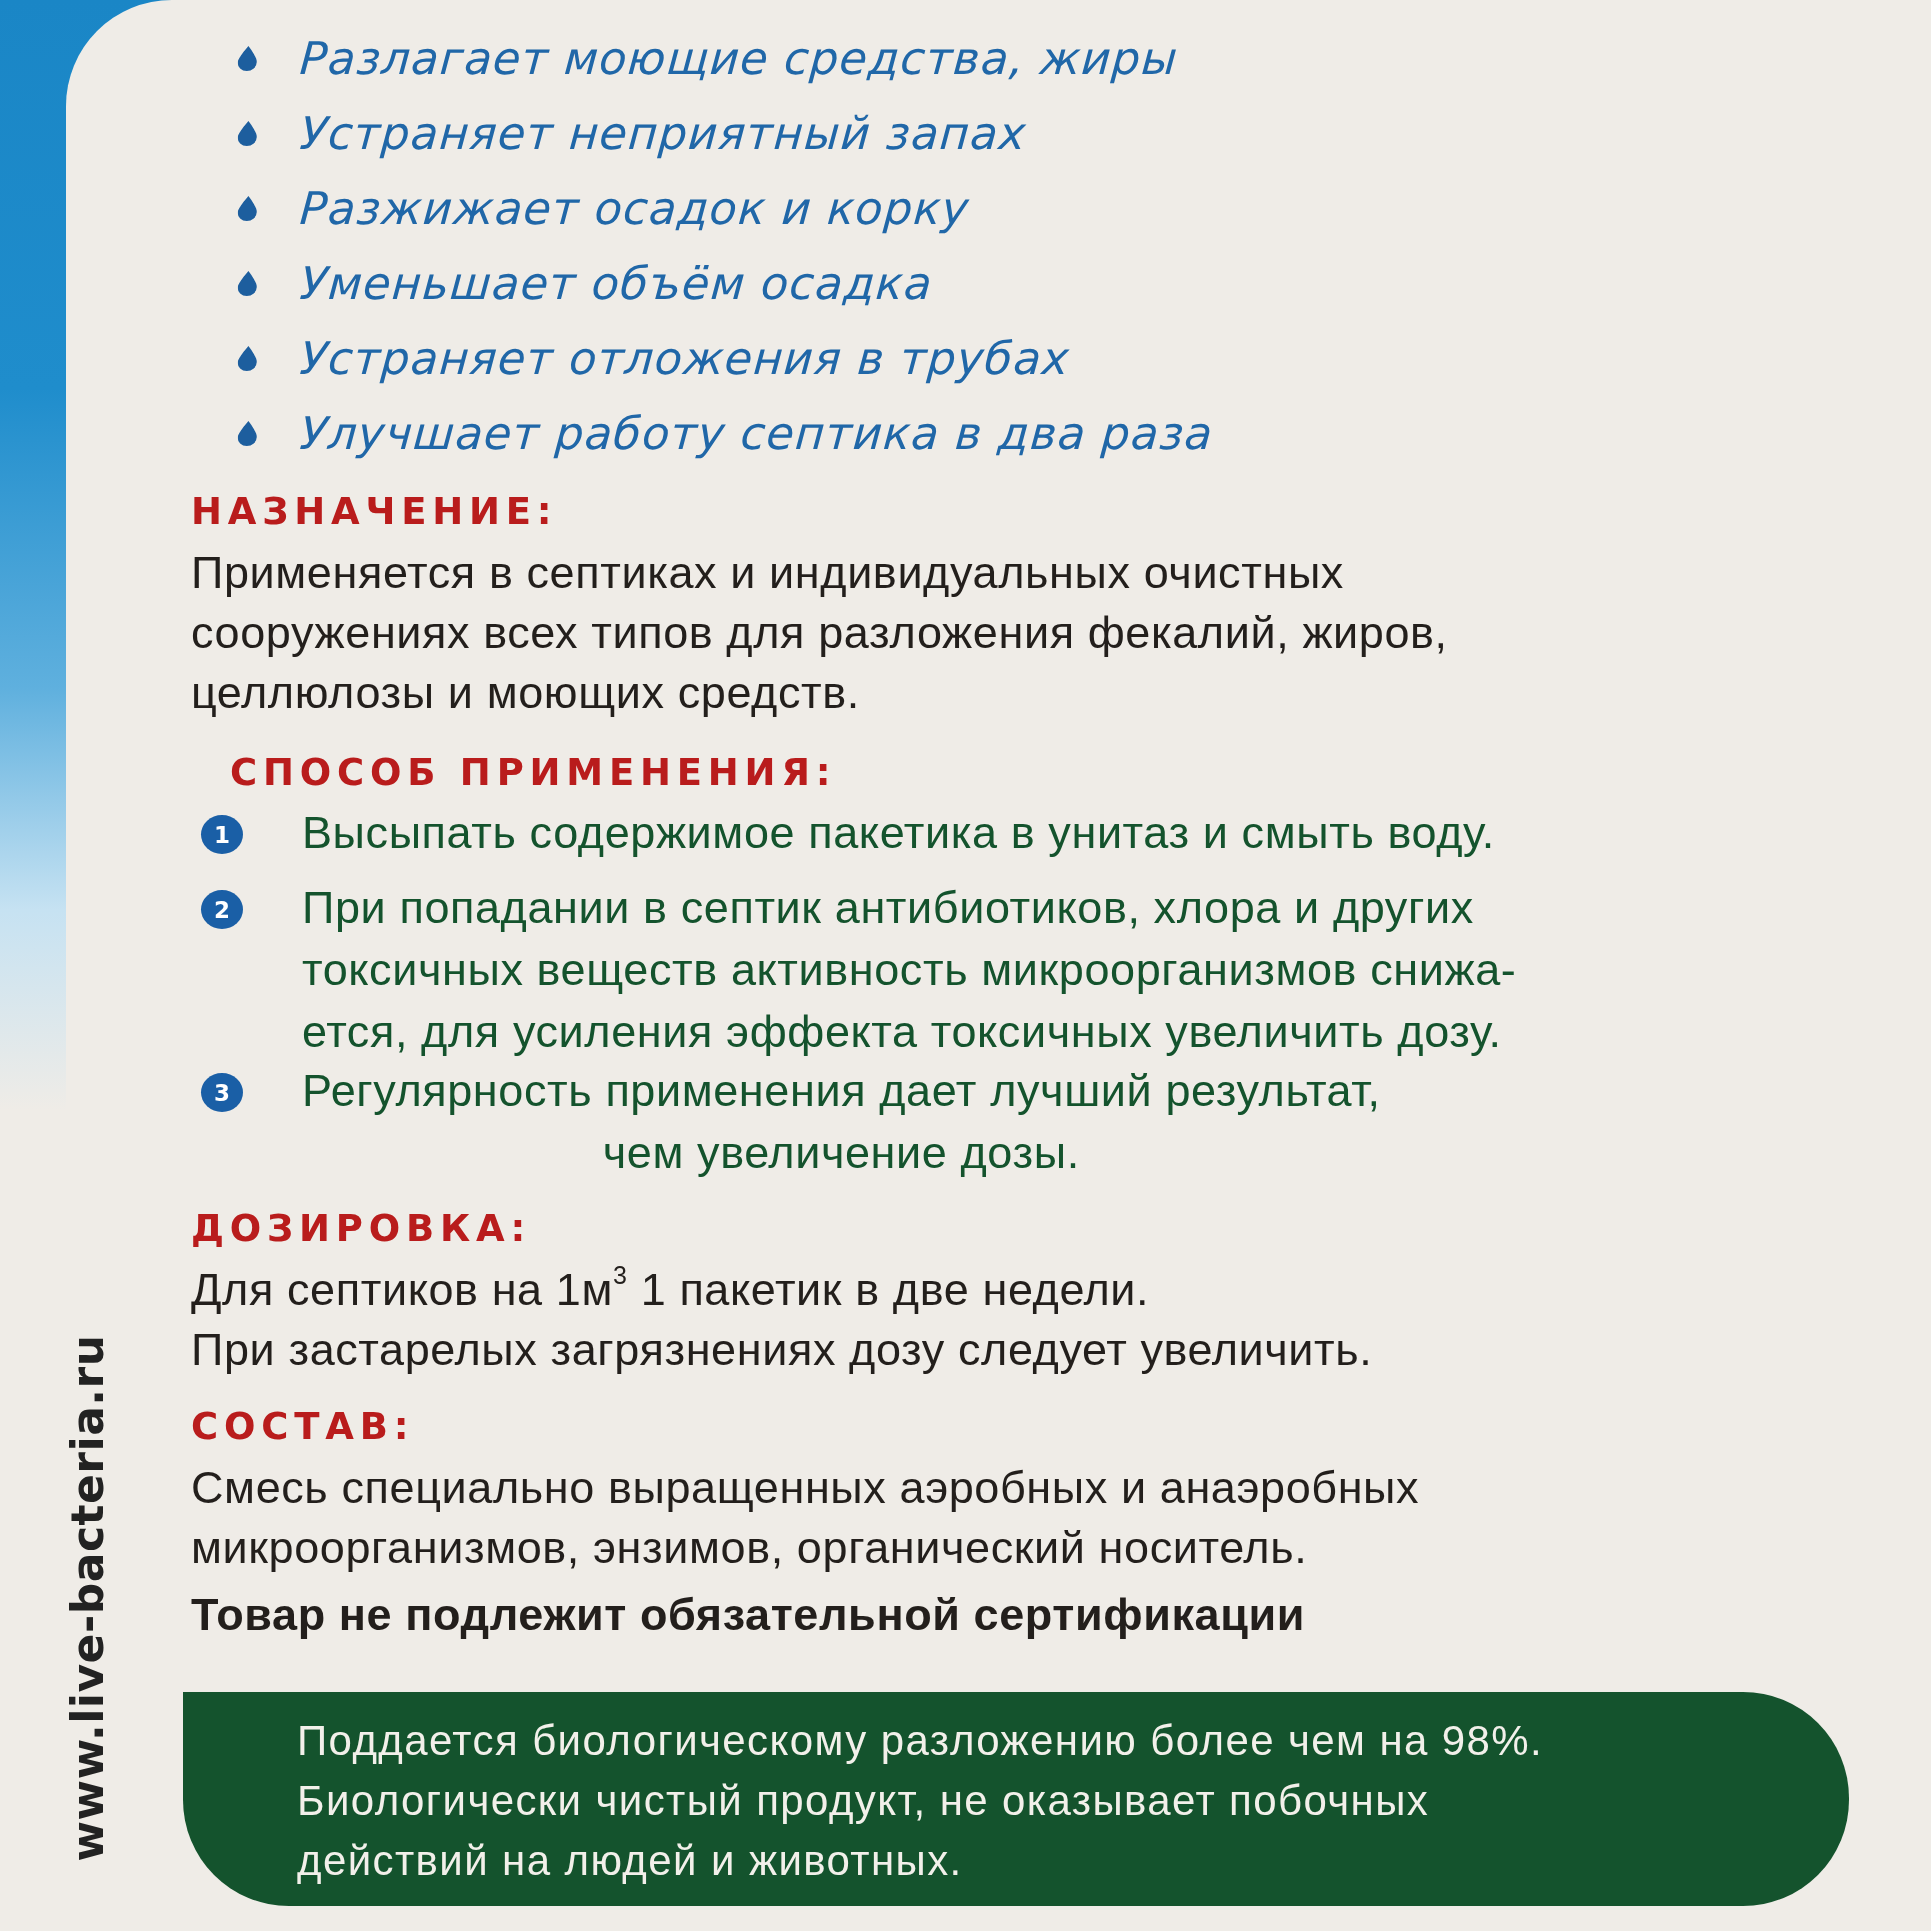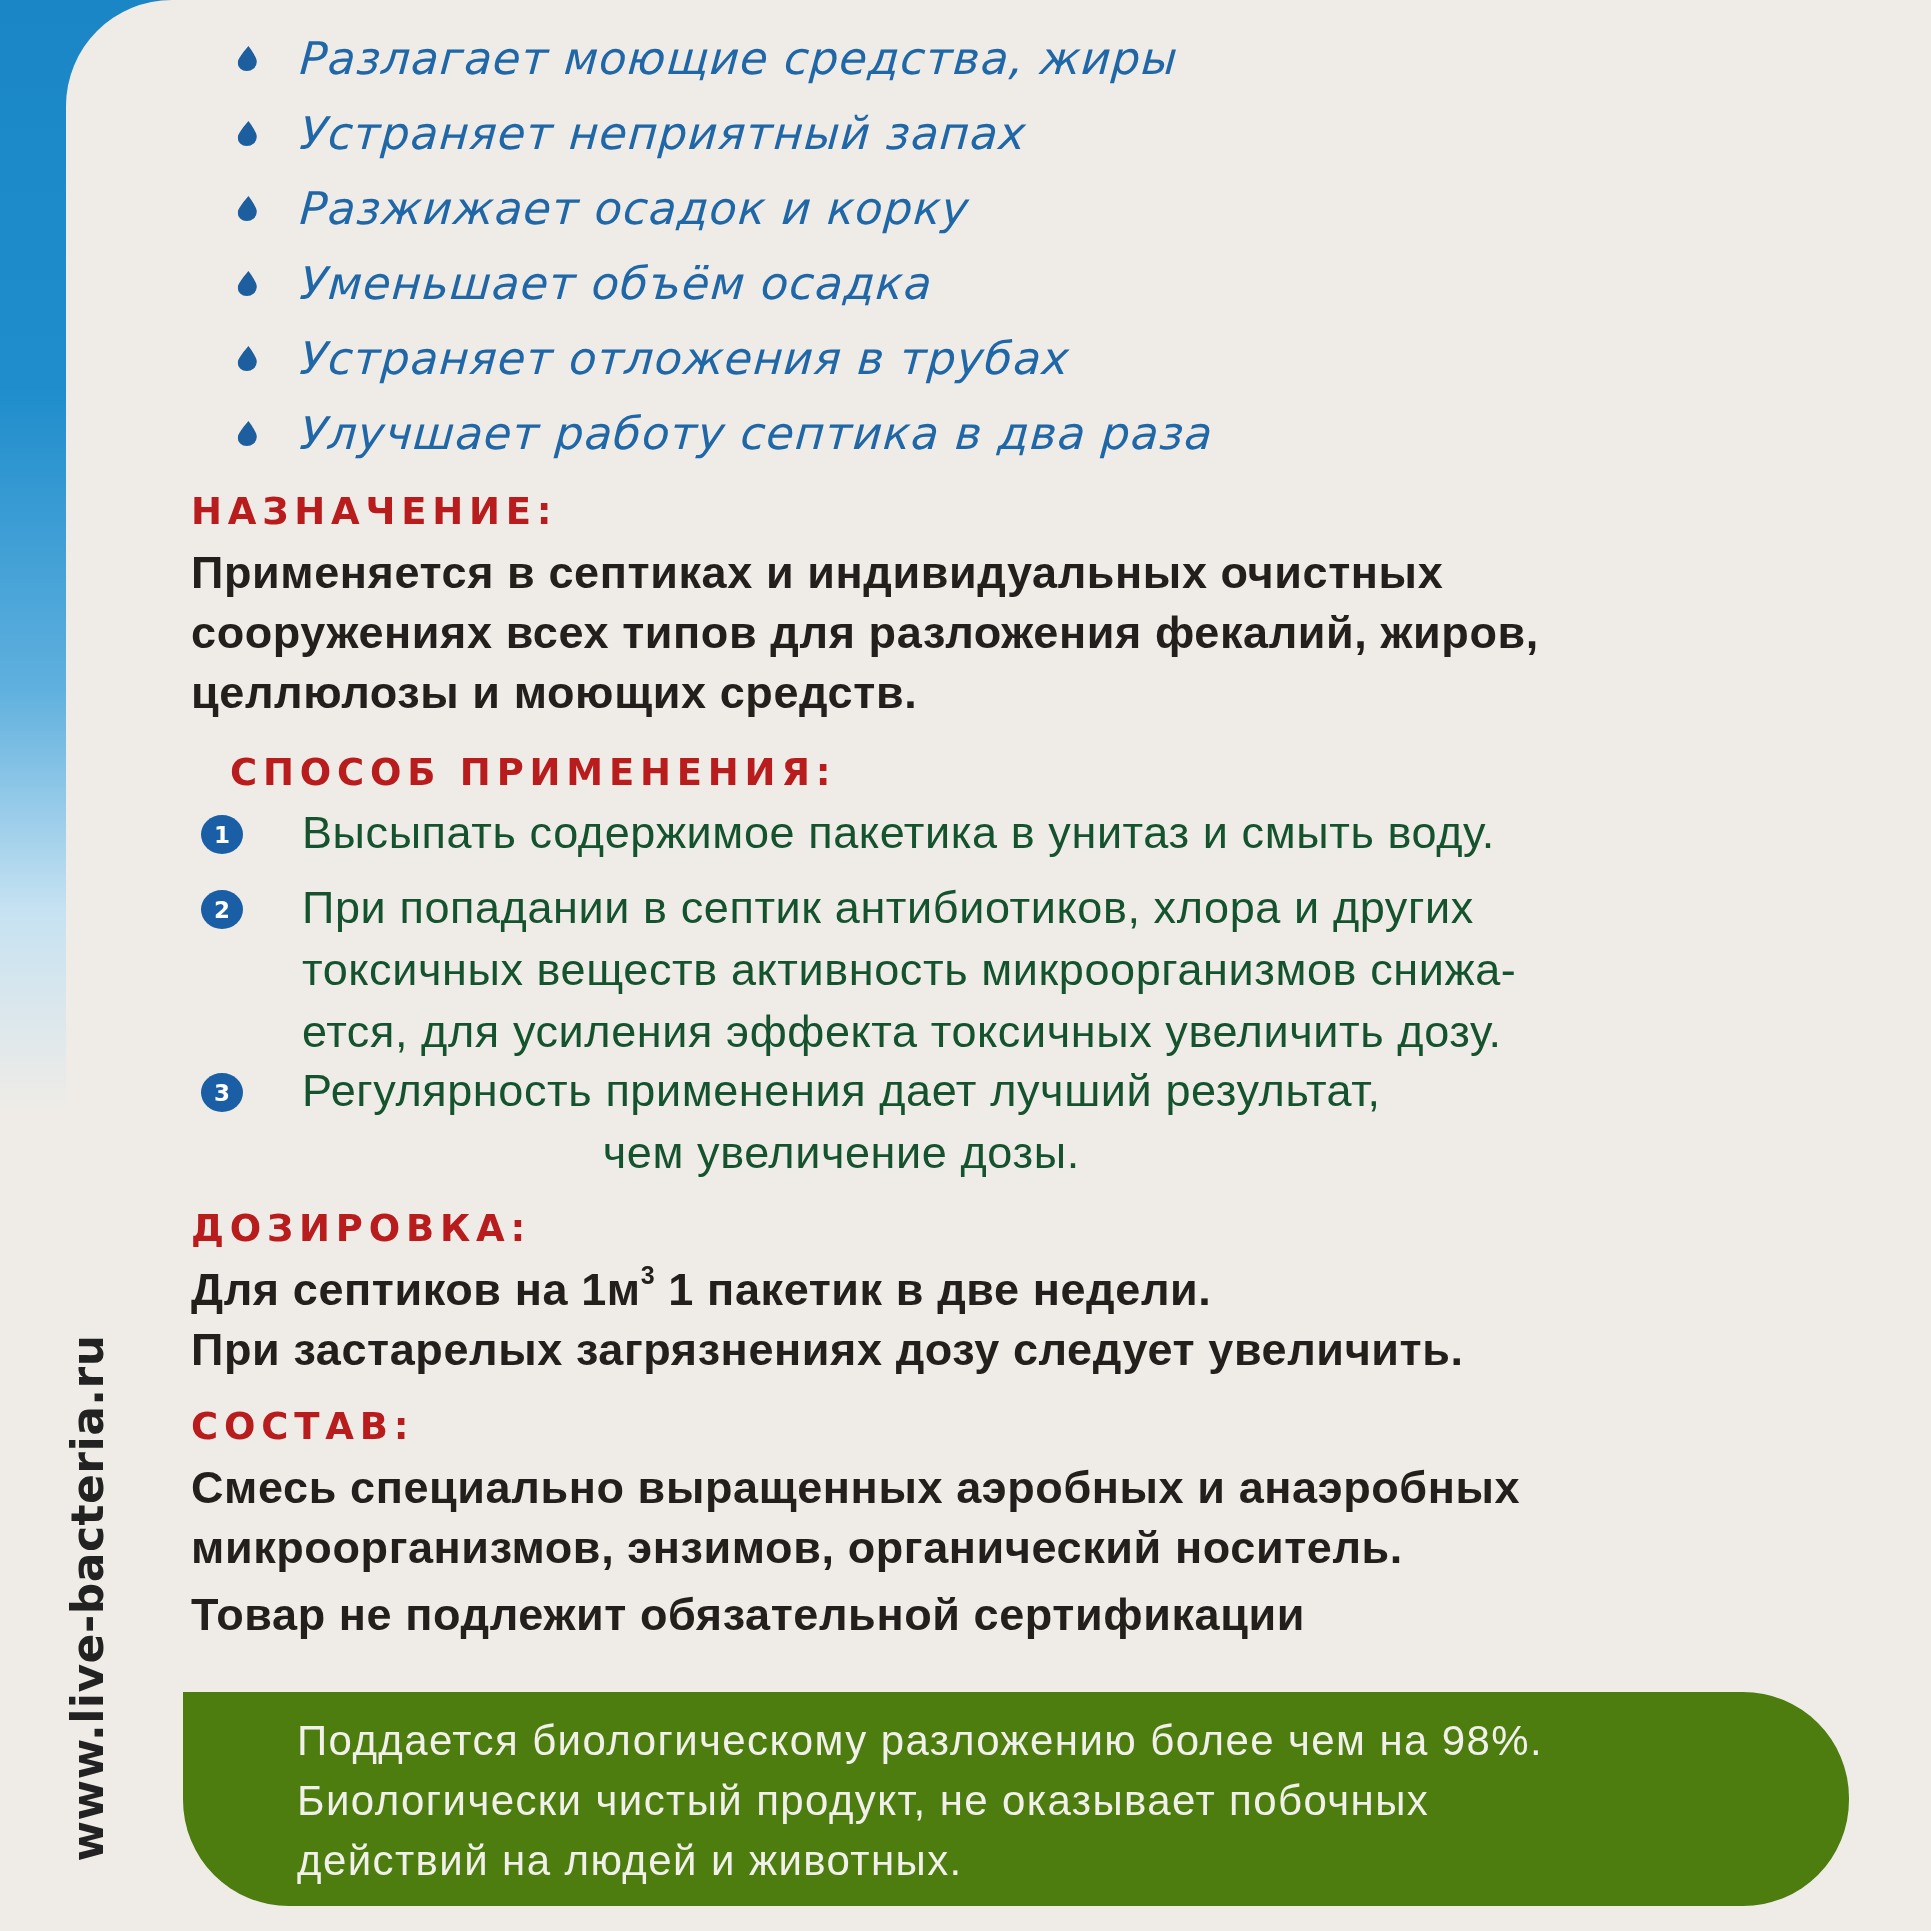--- a/index.html
+++ b/index.html
@@ -27,39 +27,39 @@
   .drop { width:31px; display:inline-flex; justify-content:center; margin-right:37px; }
   .drop svg { width:19.3px; height:25px; }
   .h {
     position:absolute; left:191px;
     font-family:"DejaVu Sans","Liberation Sans",sans-serif;
     font-weight:bold; font-size:37px; letter-spacing:5.8px; color:#b91c1c;
   }
   .p {
     position:absolute; left:191px; color:#231f1c;
     font-family:"Liberation Sans","DejaVu Sans",sans-serif;
-    font-size:45px; line-height:60px; letter-spacing:0.6px;font-weight:bold;
+    font-size:45px; line-height:60px; letter-spacing:0.6px;
   }
   .p div { white-space:nowrap; }
   .step { position:absolute; left:201px; }
   .num {
     position:absolute; left:0; width:42px; height:39px; border-radius:50%;
     background:#1a5fa6; color:#fff; font-weight:bold; font-size:23px;
     font-family:"DejaVu Sans",sans-serif;
     display:flex; align-items:center; justify-content:center;
   }
   .step .txt {
     position:absolute; left:101px; white-space:nowrap; color:#14532d;
     font-family:"Liberation Sans","DejaVu Sans",sans-serif;
     font-size:45px; line-height:62px; letter-spacing:0.6px;
   }
   .bold { font-weight:bold; }
   .pill {
     position:absolute; left:183px; top:1692px; width:1666px; height:214px;
-    background:#4d7c0f;
+    background:#14532d;
     border-radius:0 106px 106px 106px;
     border-top-left-radius:0;
   }
   .pill .txt {
     position:absolute; left:114px; top:19.3px; color:#f2f0ea;
     font-family:"Liberation Sans","DejaVu Sans",sans-serif;
     font-size:42px; line-height:60px; letter-spacing:1.4px; white-space:nowrap;
   }
   .url {
     position:absolute; left:87px; top:1598px;

